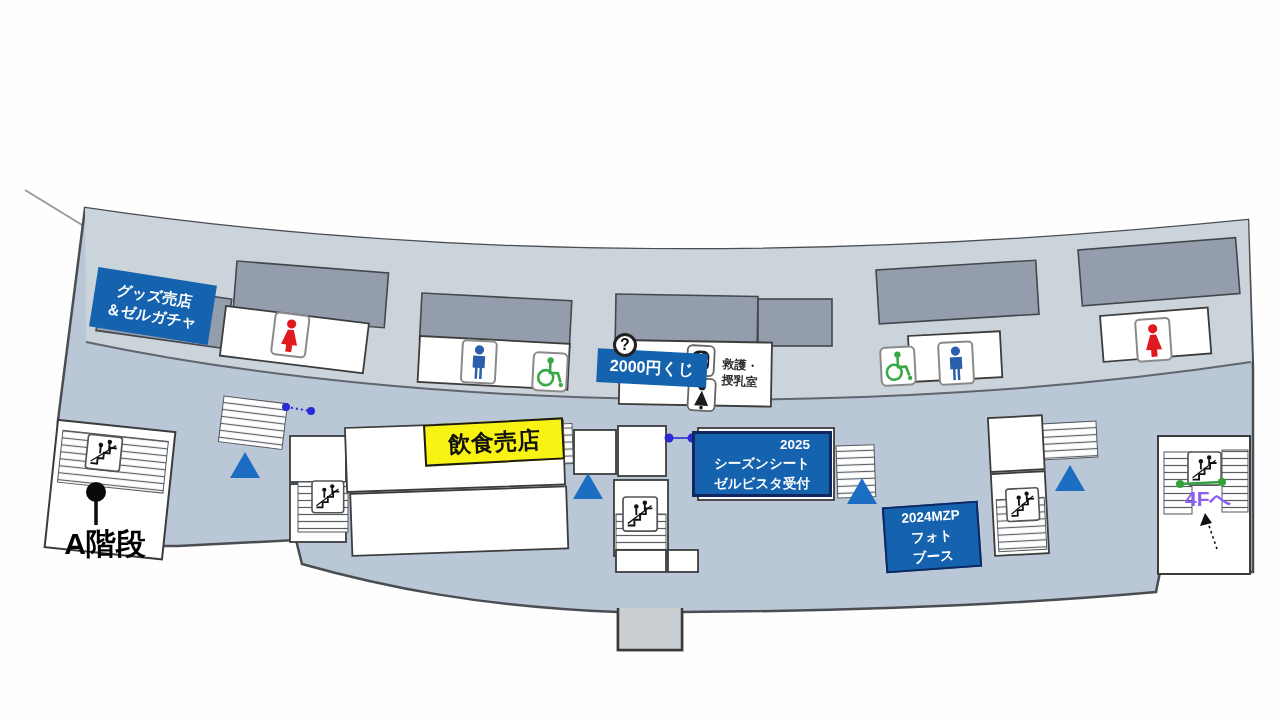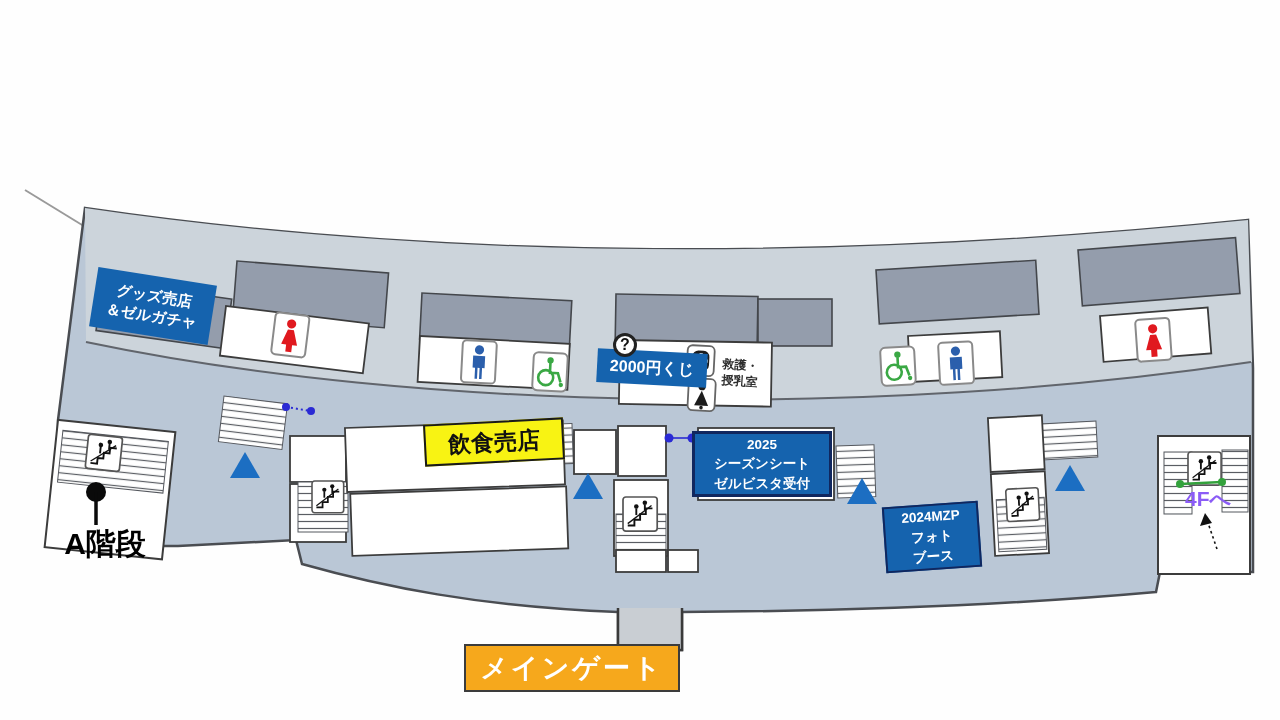--- a/index.html
+++ b/index.html
@@ -12,21 +12,21 @@
        color:#fff;font-size:31px;letter-spacing:3px;}
   .banner-gate{left:464px;top:644px;width:216px;height:48px;background:var(--orange);
        border:2px solid #3c3c3c;color:#fff;font-size:27px;letter-spacing:3px;}
   .bluebox{background:var(--blue);color:#fff;}
   .lbl-goods{left:93px;top:276px;width:120px;height:60px;font-size:15px;line-height:1.35;
        transform:rotate(9deg);}
   .lbl-lottery{left:597px;top:351px;width:110px;height:34px;font-size:16px;transform:rotate(3deg);}
   .lbl-food{left:424px;top:421px;width:140px;height:42px;background:var(--yellow);
        border:2px solid #1a1a1a;color:#111;font-size:23px;transform:rotate(-3deg);}
   .lbl-season{left:692px;top:431px;width:140px;height:66px;font-size:13.5px;line-height:1.45;
-       border:3px solid #10275f;}
+       border:3px solid #10275f;text-align:right;}
   .lbl-photo{left:884px;top:504px;width:96px;height:66px;font-size:13.5px;line-height:1.5;
        border:2px solid #10275f;transform:rotate(-4deg);}
   .lbl-stairs-a{left:40px;top:524px;width:130px;height:40px;color:#000;font-size:30px;}
   .lbl-4f{left:1178px;top:487px;width:60px;height:24px;color:#8b5cf6;font-size:21px;}
   .lbl-aid{left:712px;top:355px;width:56px;height:36px;color:#2d2d2d;font-size:12px;
        line-height:1.35;transform:rotate(4deg);font-weight:bold;}
   .info-circle{left:613px;top:333px;width:24px;height:24px;border-radius:50%;background:#fff;
        border:3px solid #222;color:#111;font-size:16px;}
 </style>
 </head>
@@ -210,15 +210,14 @@
 ゼルビスタ受付</div>
 <div class="lbl bluebox lbl-photo">2024MZP
 フォト
 ブース</div>
 <div class="lbl lbl-aid">救護・
 授乳室</div>
 <div class="lbl info-circle">?</div>
 <div class="lbl lbl-stairs-a">A階段</div>
 <div class="lbl lbl-4f">4Fへ</div>
 
-<div class="lbl banner-gate">メインゲート</div>
 
 </div>
 
 </body></html>

